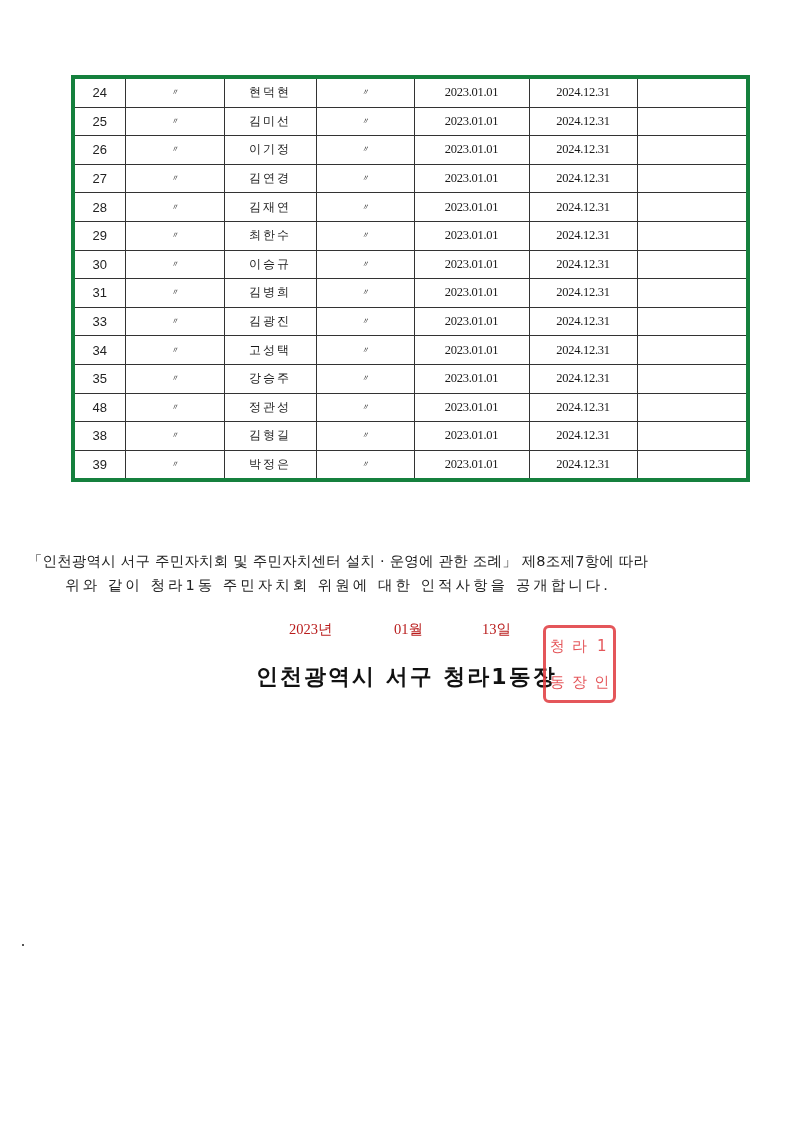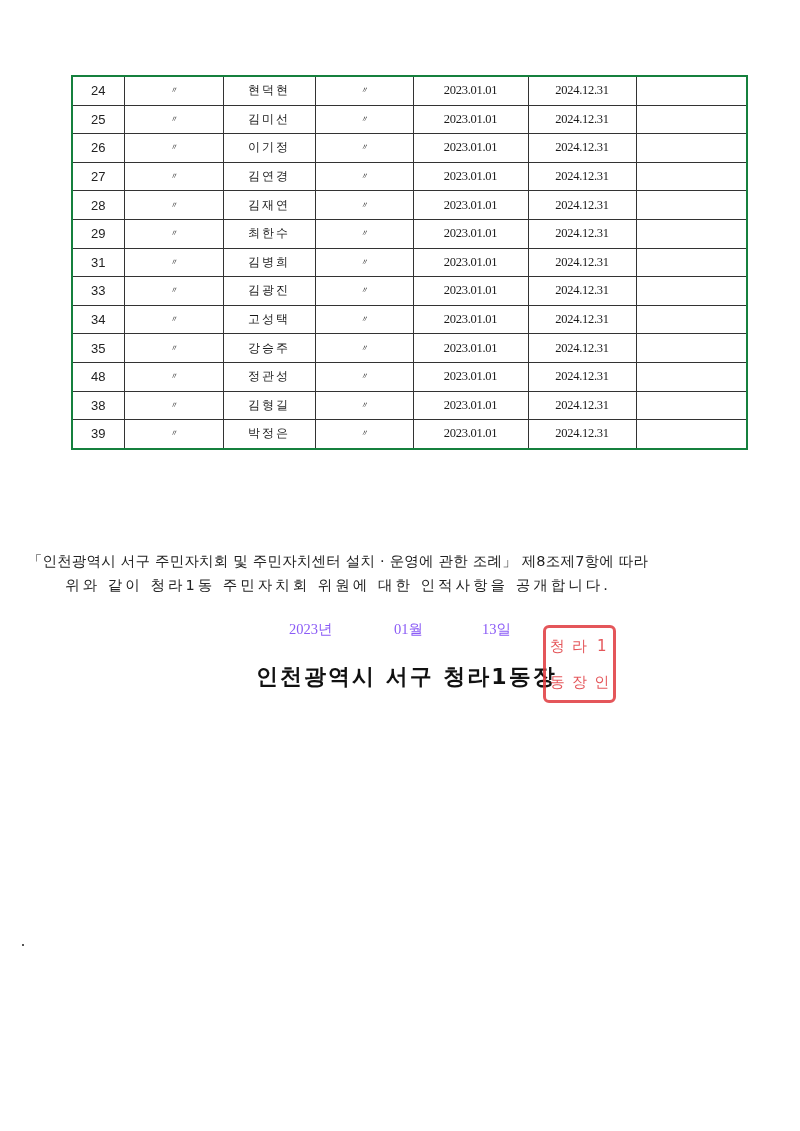--- a/index.html
+++ b/index.html
@@ -1,31 +1,31 @@
 <!DOCTYPE html>
 <html><head>
   <meta charset="utf-8">
   <style>
     html, body { margin: 0; padding: 0; background: #ffffff; }
     body { width: 800px; height: 1131px; position: relative; overflow: hidden;
            font-family: "DejaVu Serif", "Liberation Serif", serif; color: #1a1a1a; }
     .roster { position: absolute; left: 71px; top: 75px; width: 675px;
-              border-collapse: collapse; border: 2px solid #15803d; table-layout: fixed; }
+              border-collapse: collapse; border: 4px solid #15803d; table-layout: fixed; }
     .roster td { border: 1px solid #333; height: 27.6px; padding: 0; text-align: center;
                  vertical-align: middle; font-size: 12px; }
     .roster td.num { font-family: "Liberation Sans", sans-serif; font-size: 13px; color: #222; }
     .roster td.ditto { font-size: 9px; font-style: italic; font-family: "Liberation Serif", serif; }
     .roster td.name { font-size: 12px; letter-spacing: 2px; font-family: "DejaVu Sans", sans-serif; }
     .roster td.date { font-family: "Liberation Serif", serif; font-size: 12.5px; letter-spacing: -0.3px; }
     .notice { position: absolute; left: 0; width: 676px; text-align: center;
               font-family: "DejaVu Sans", sans-serif; font-size: 14.5px; color: #222; }
     .notice.l1 { top: 552px; letter-spacing: 0.2px; }
     .notice.l2 { top: 576px; letter-spacing: 3px; }
     .date-line { position: absolute; top: 620px; font-family: "Liberation Serif", serif;
-                 font-size: 14.5px; color: #8b5cf6; }
+                 font-size: 14.5px; color: #b91c1c; }
     .signature { position: absolute; left: 256px; top: 662px; font-family: "DejaVu Sans", sans-serif;
                  font-weight: bold; font-size: 22px; letter-spacing: 2px; color: #111; text-align: center; }
     .seal { position: absolute; left: 543px; top: 625px; width: 73px; height: 78px;
             border: 3px solid #e0393e; border-radius: 6px; box-sizing: border-box;
             color: #e0393e; font-family: "DejaVu Sans", sans-serif; font-size: 15px;
             display: grid; grid-template-columns: 1fr 1fr 1fr; grid-template-rows: 1fr 1fr;
             align-items: center; justify-items: center; opacity: 0.85; line-height: 1; }
     .dot { position: absolute; left: 22px; top: 944px; width: 2px; height: 2px; background: #555; }
   </style>
 </head>
@@ -84,20 +84,29 @@
         <td class="name">김재연</td>
         <td class="ditto">〃</td>
         <td class="date">2023.01.01</td>
         <td class="date">2024.12.31</td>
         <td class="note"></td>
       </tr>
       <tr>
         <td class="num">29</td>
         <td class="ditto">〃</td>
         <td class="name">최한수</td>
+        <td class="ditto">〃</td>
+        <td class="date">2023.01.01</td>
+        <td class="date">2024.12.31</td>
+        <td class="note"></td>
+      </tr>
+      <tr>
+        <td class="num">30</td>
+        <td class="ditto">〃</td>
+        <td class="name">이승규</td>
         <td class="ditto">〃</td>
         <td class="date">2023.01.01</td>
         <td class="date">2024.12.31</td>
         <td class="note"></td>
       </tr>
       <tr>
         <td class="num">31</td>
         <td class="ditto">〃</td>
         <td class="name">김병희</td>
         <td class="ditto">〃</td>

